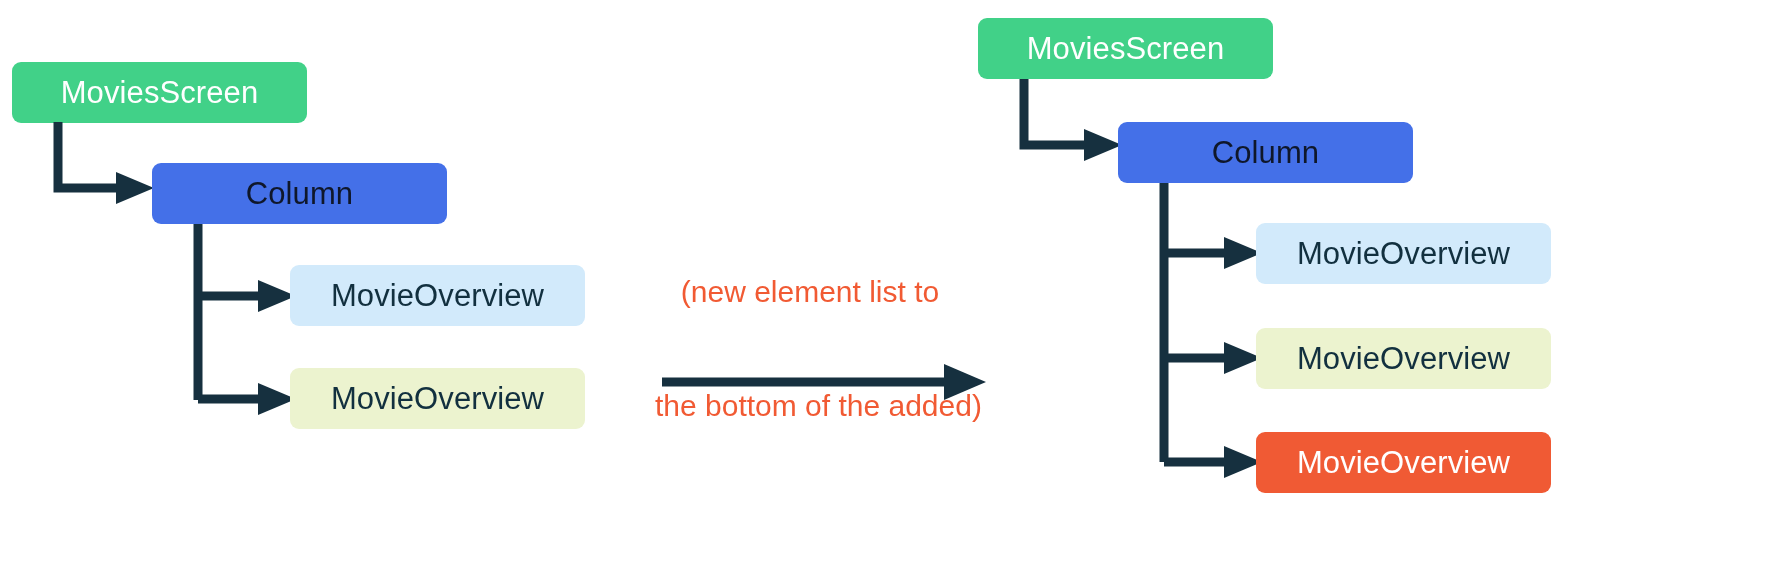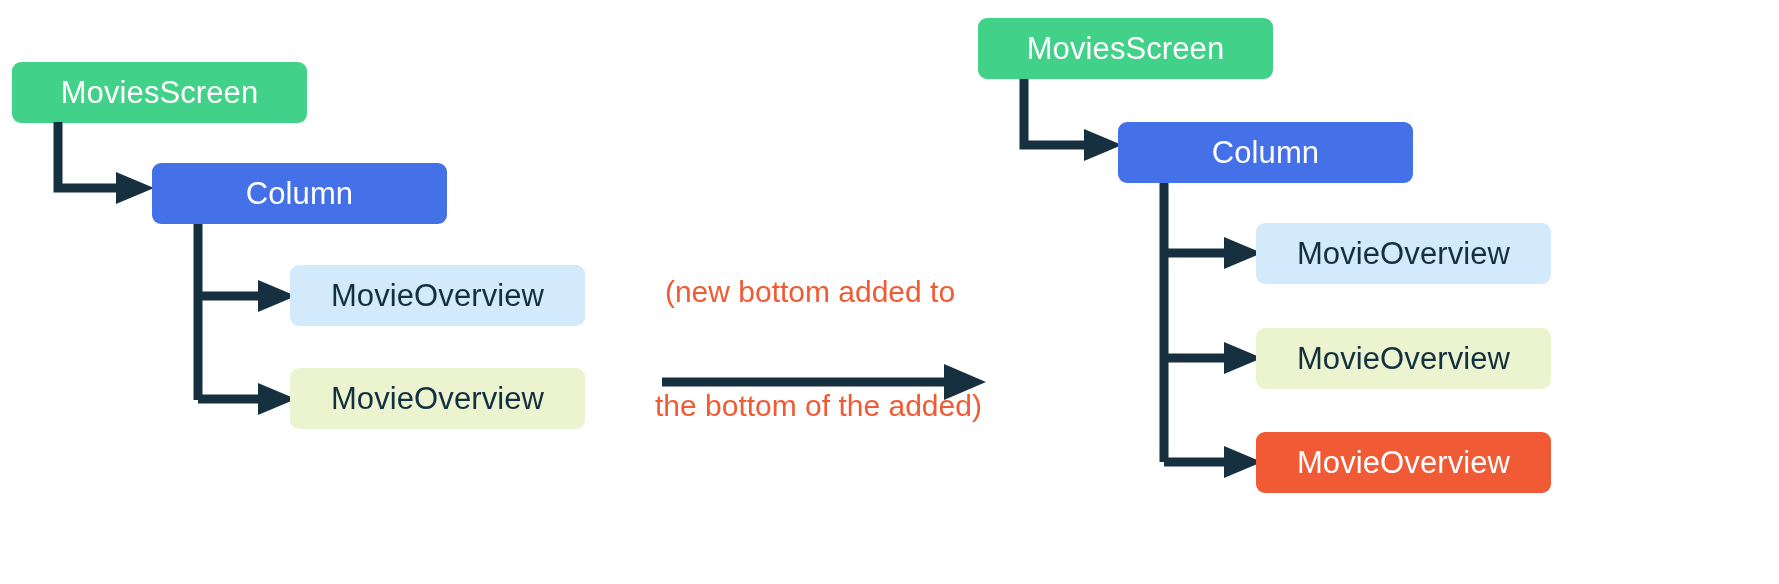--- a/index.html
+++ b/index.html
@@ -25,21 +25,21 @@
     align-items: center;
     justify-content: center;
     border-radius: 9px;
     font-size: 31px;
     line-height: 1;
     letter-spacing: 0.1px;
     white-space: nowrap;
     user-select: none;
   }
   .node.green   { background: #41d188; color: #ffffff; }
-  .node.blue    { background: #4470e8; color: #ffffff; }
+  .node.blue    { background: #4470e8; color: #0f172a; }
   .node.lblue   { background: #d2eafb; color: #12303f; }
   .node.lgreen  { background: #ecf3cf; color: #12303f; }
   .node.orange  { background: #f05a34; color: #ffffff; }
 
   .connector {
     position: absolute;
     overflow: visible;
   }
   .center-label {
     position: absolute;
@@ -80,21 +80,21 @@
 
   <div class="node lblue" style="left:290px; top:265px; width:295px; height:61px;">
     <span>MovieOverview</span>
   </div>
 
   <div class="node lgreen" style="left:290px; top:368px; width:295px; height:61px;">
     <span>MovieOverview</span>
   </div>
 
   <div class="center-label" style="left:655px; top:197px; width:310px;">
-    <span class="ln">(new bottom added to</span>
+    <span class="ln">(new element list to</span>
     <span class="ln">the bottom of the added)</span>
   </div>
 
   <svg class="connector" style="left:660px; top:360px; width:330px; height:44px;" viewBox="0 0 330 44">
     <path d="M2,22 L288,22" fill="none" stroke="#16303f" stroke-width="9"></path>
     <path d="M284,4 L326,22 L284,40 Z" fill="#16303f"></path>
   </svg>
 
   <div class="node green" style="left:978px; top:18px; width:295px; height:61px;">
     <span>MoviesScreen</span>

